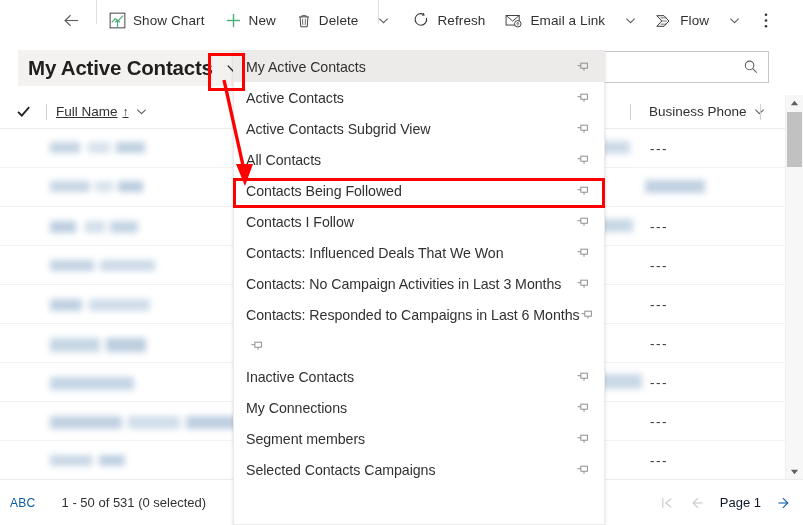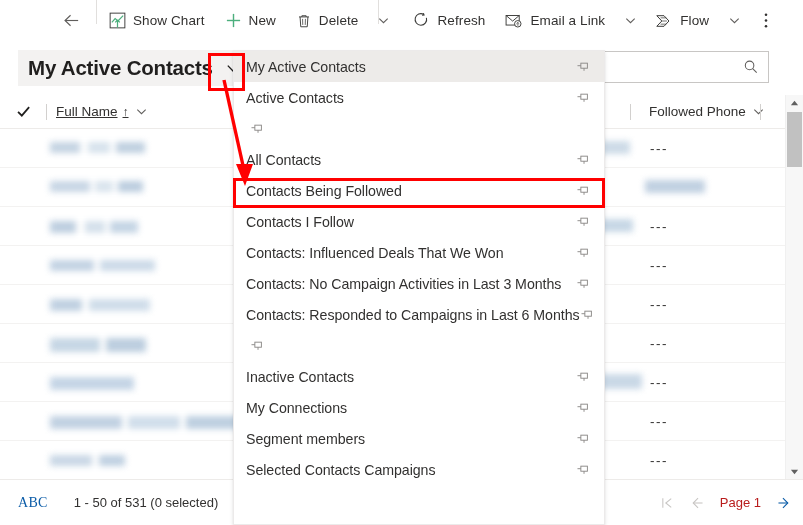--- a/index.html
+++ b/index.html
@@ -113,24 +113,24 @@
   .vscroll .arrowup{top:0;} .vscroll .arrowdn{bottom:0;}
   .vscroll .thumb{
     position:absolute;left:1px;top:17px;width:15px;height:55px;background:#c1c1c1;
   }
 
   
   .footer{
     position:absolute;left:0;bottom:0;width:803px;height:45px;background:#fff;
     border-top:1px solid #edebe9;display:flex;align-items:center;
   }
-  .footer .abc{margin-left:18px;font-size:14px;color:#0b5ca8;letter-spacing:.3px;font-family:Liberation Serif, serif;}
+  .footer .abc{margin-left:10px;font-size:12px;color:#0b5ca8;letter-spacing:.3px;}
   .footer .counts{margin-left:26px;font-size:13px;color:#323130;}
   .pager{position:absolute;right:12px;display:flex;align-items:center;gap:14px;color:#605e5c;}
-  .pager .pg{font-size:13px;color:#b91c1c;}
+  .pager .pg{font-size:13px;color:#0f172a;}
   .pager .pbtn{display:flex;align-items:center;justify-content:center;width:16px;height:18px;}
   .pager .pbtn.dis{color:#c8c6c4;}
 
   
   .menu{
     position:absolute;left:233px;top:50px;width:372px;height:475px;
     background:#fff;
     box-shadow:0 1.6px 3.6px rgba(0,0,0,.13), 0 0.3px 0.9px rgba(0,0,0,.10);
     border:1px solid #eceaea;
     box-sizing:border-box;
@@ -302,21 +302,21 @@
         <span>Full Name</span>
         <span class="sortarrow">↑</span>
         <span class="colchev">
           <svg width="13" height="13" viewBox="0 0 14 14">
               <polyline points="2.5,5 7,9.4 11.5,5" fill="none" stroke="#605e5c" stroke-width="1.1"></polyline>
             </svg>
         </span>
       </div>
       <div class="gh-vdiv gh-col-phone" style="left:630px;top:9px;"></div>
       <div class="gh-col gh-col-phone">
-        <span>Followed Phone</span>
+        <span>Business Phone</span>
         <span class="colchev">
           <svg width="13" height="13" viewBox="0 0 14 14">
               <polyline points="2.5,5 7,9.4 11.5,5" fill="none" stroke="#605e5c" stroke-width="1.1"></polyline>
             </svg>
         </span>
       </div>
       <div class="gh-vdiv gh-col-phone" style="left:760px;top:9px;"></div>
     </div>
 
     <div class="grid-rows">
@@ -479,20 +479,21 @@
       <span class="pin">
         <svg width="14" height="14" viewBox="0 0 15 15">
             <rect x="5.2" y="3.4" width="7" height="5.4" fill="none" stroke="#8a8886" stroke-width="1"></rect>
             <line x1="1.6" y1="6.1" x2="5.2" y2="6.1" stroke="#8a8886" stroke-width="1"></line>
             <line x1="8.6" y1="8.8" x2="8.6" y2="11.6" stroke="#8a8886" stroke-width="1"></line>
           </svg>
       </span>
     </div>
 
     <div class="mitem">
+      <span class="mlabel">Active Contacts Subgrid View</span>
       <span class="pin">
         <svg width="14" height="14" viewBox="0 0 15 15">
             <rect x="5.2" y="3.4" width="7" height="5.4" fill="none" stroke="#8a8886" stroke-width="1"></rect>
             <line x1="1.6" y1="6.1" x2="5.2" y2="6.1" stroke="#8a8886" stroke-width="1"></line>
             <line x1="8.6" y1="8.8" x2="8.6" y2="11.6" stroke="#8a8886" stroke-width="1"></line>
           </svg>
       </span>
     </div>
 
     <div class="mitem">

